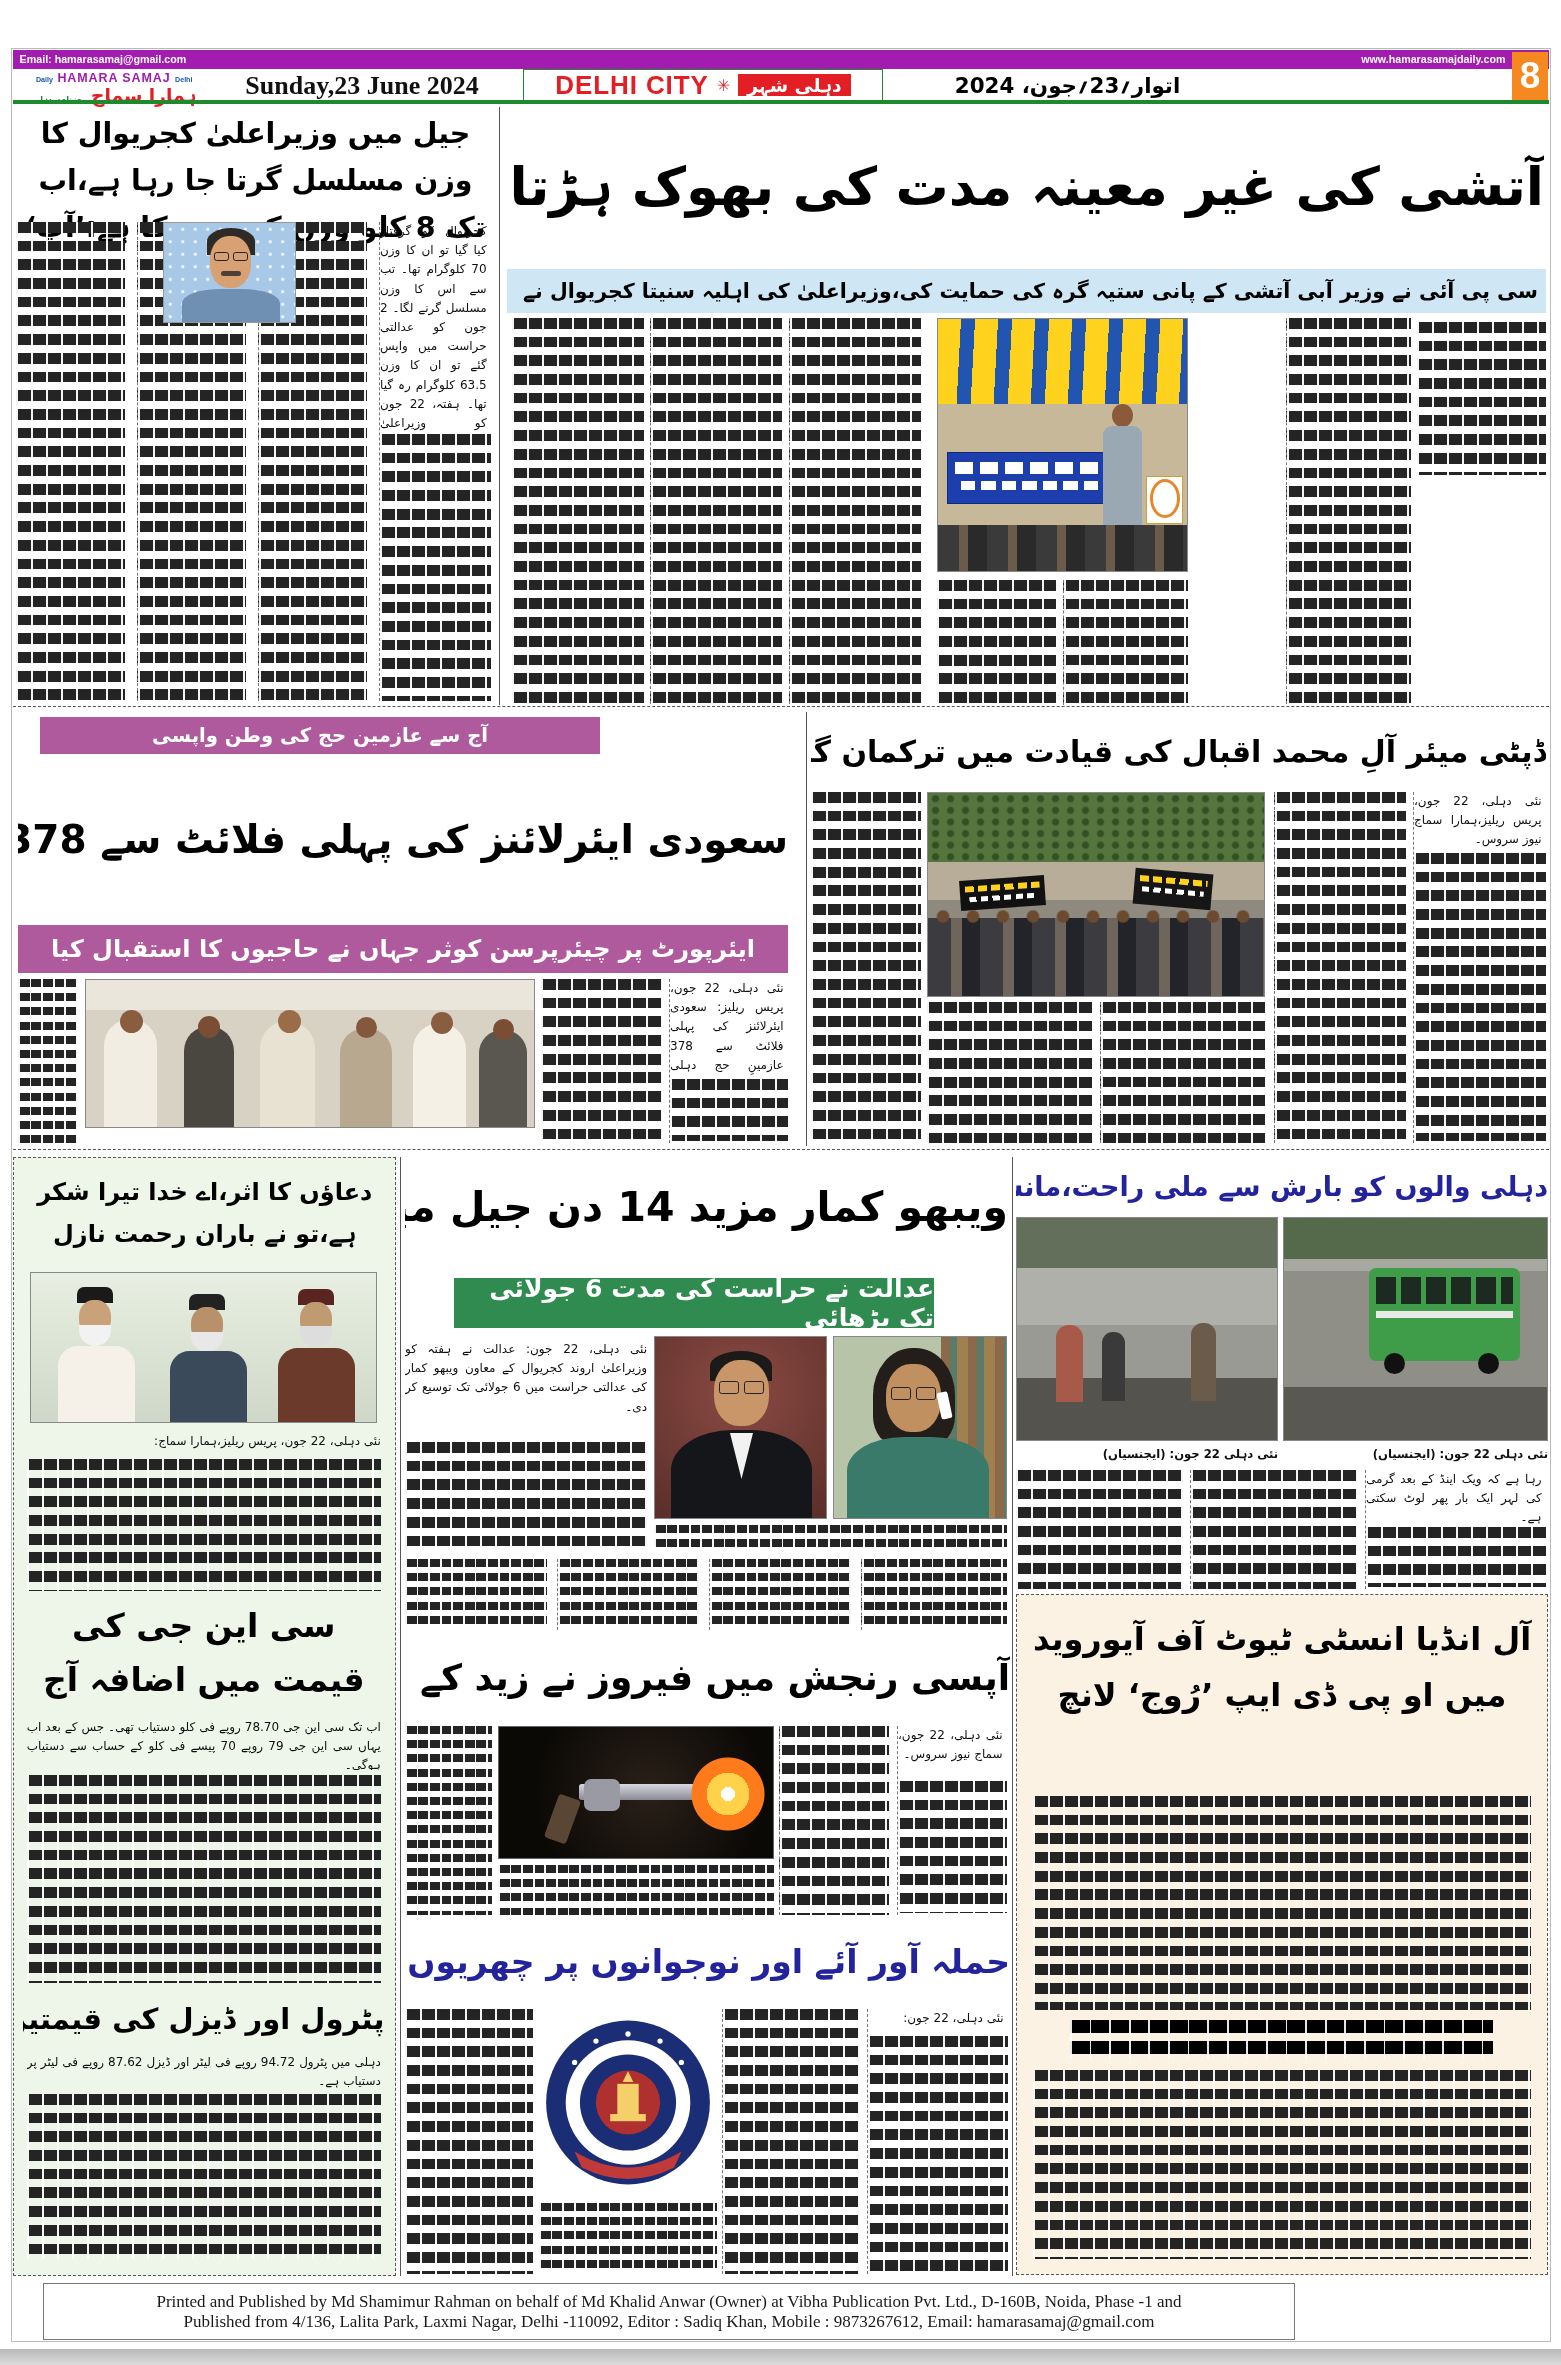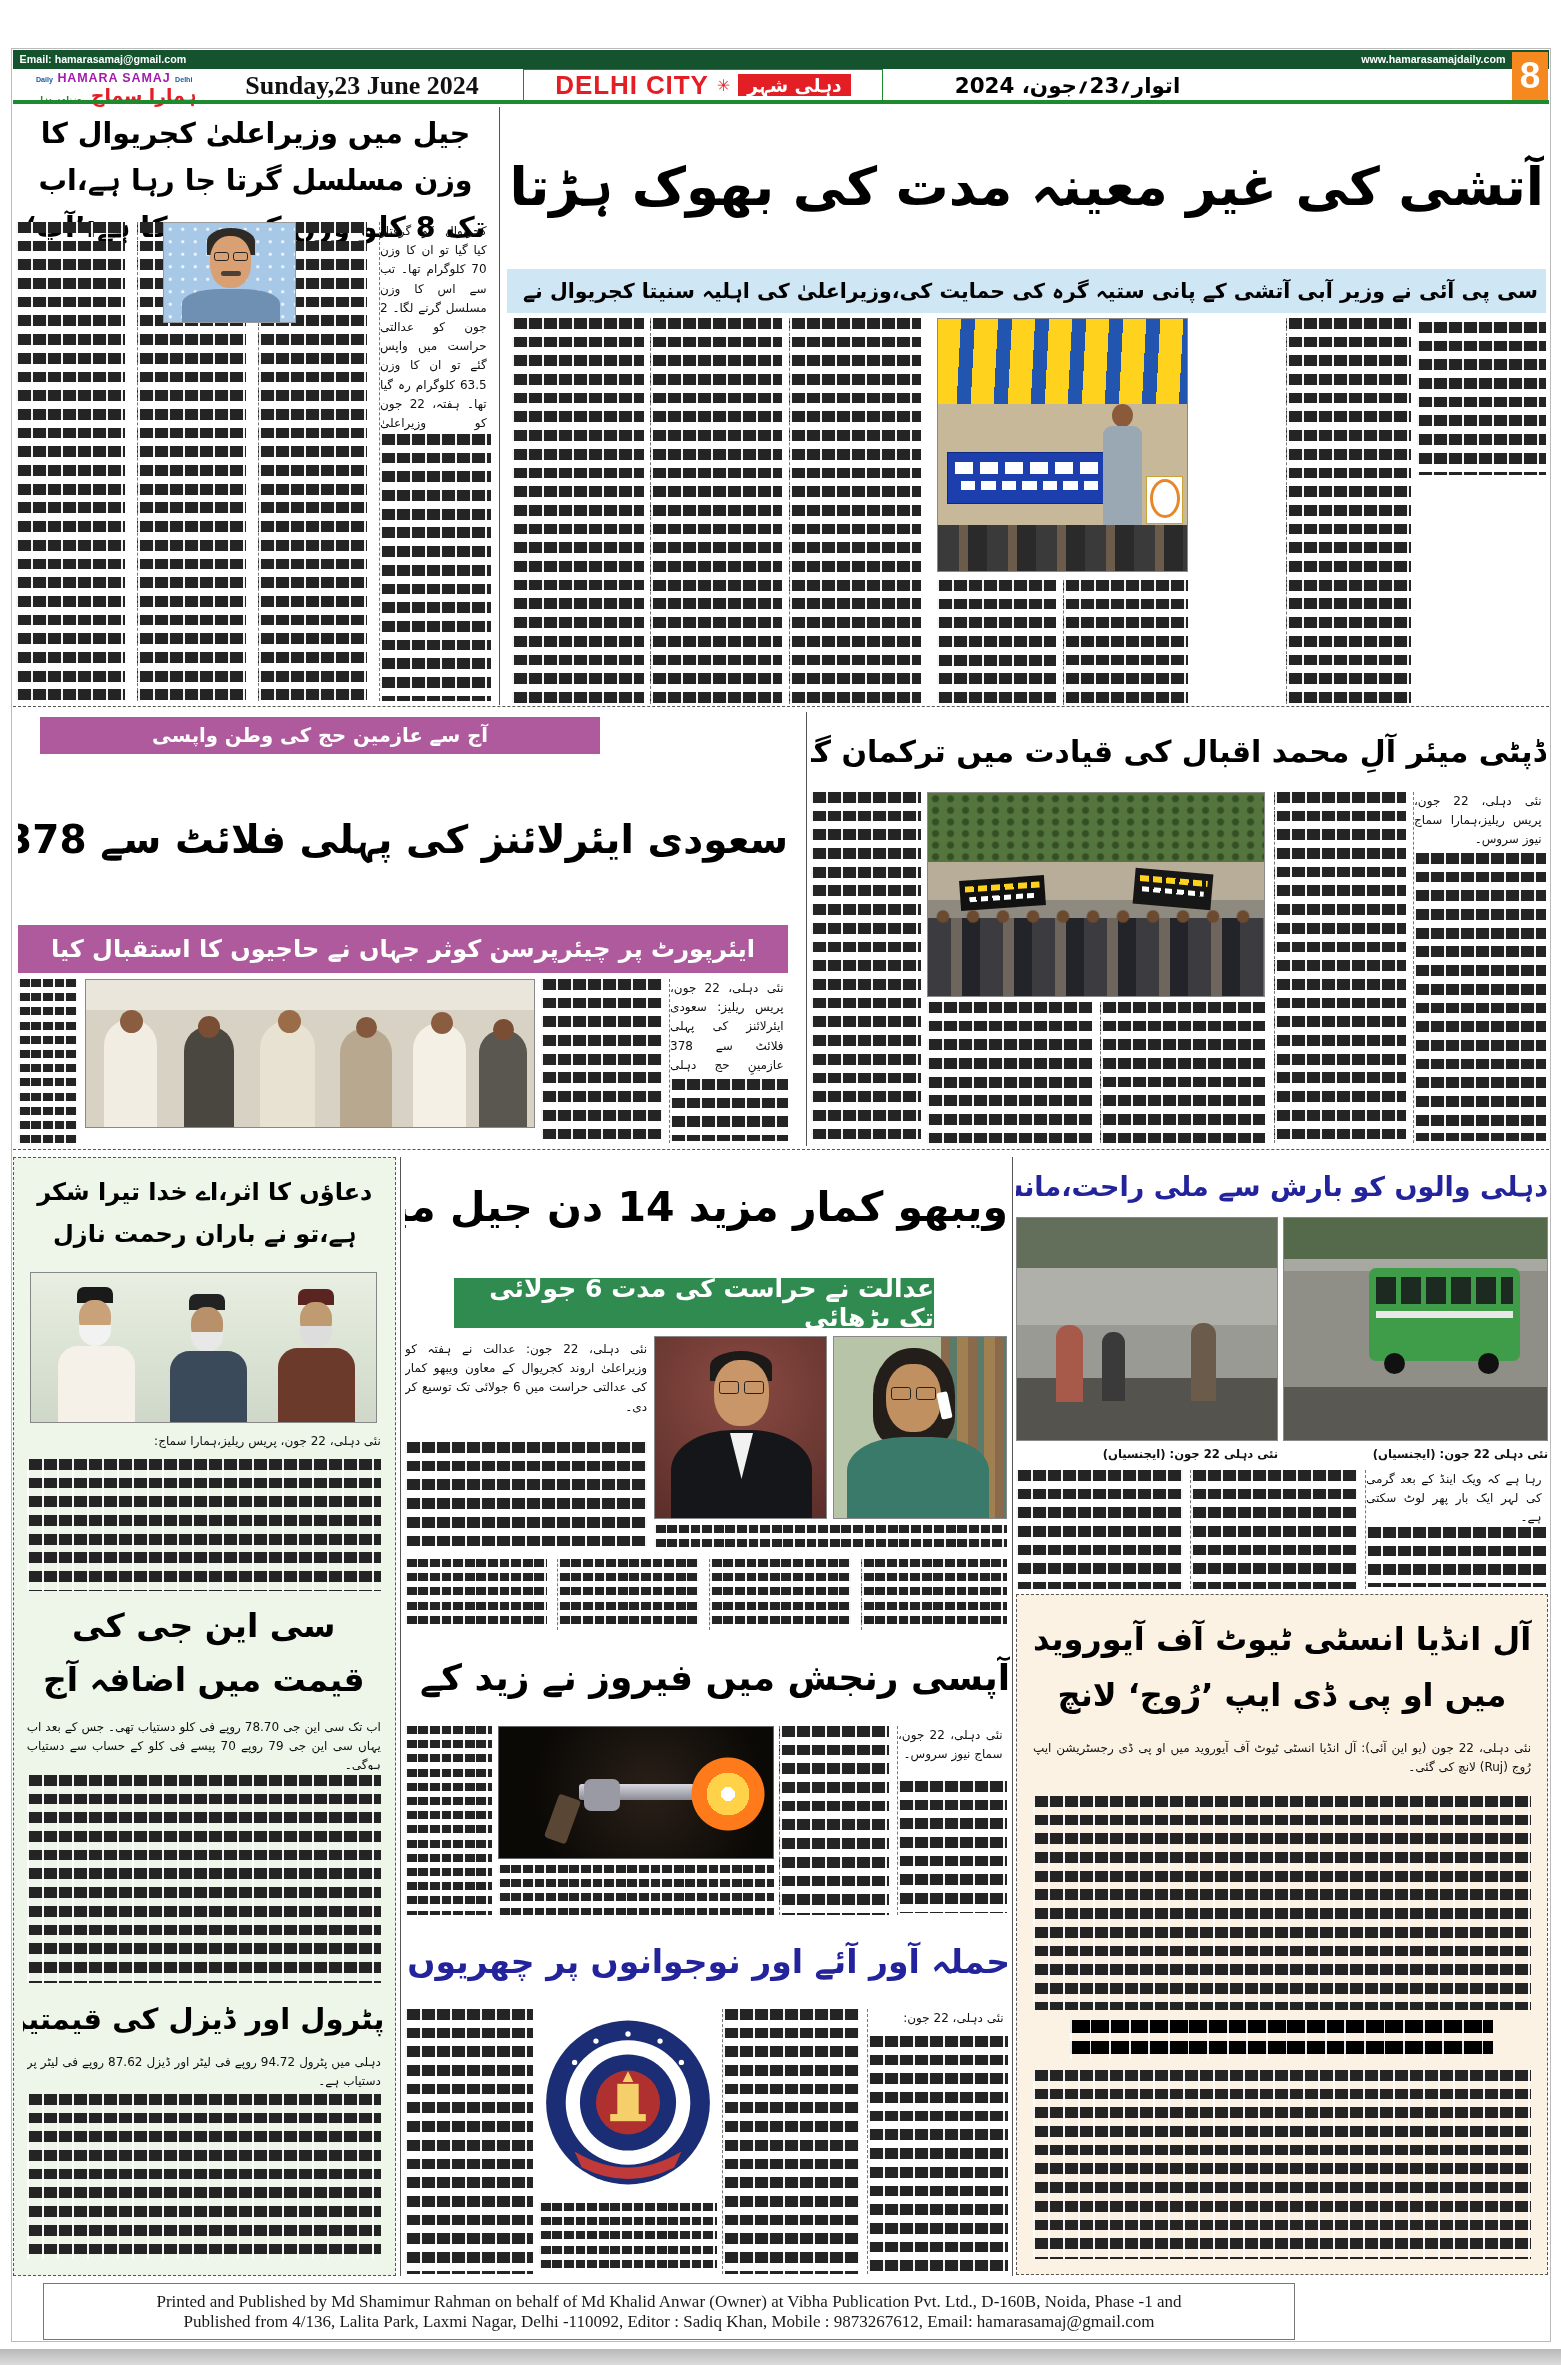--- a/index.html
+++ b/index.html
@@ -25,21 +25,21 @@
   .serif{font-family:"Liberation Serif",serif}
   .rain{background-image:repeating-linear-gradient(105deg,rgba(255,255,255,.35) 0 0.9px,transparent 0.9px 5.3px)}
   .hsep{border-top:0.9px dashed #555}
   .vsep{border-left:0.9px solid #555}
 </style>
 </head>
 <body>
 
 <div class="abs" style="left:10.7px;top:48px;width:1540px;height:2294px;border:0.9px solid #bbb"></div>
 
-<div class="abs" style="left:12.5px;top:50px;width:1536px;height:18.7px;background:#14532d">
+<div class="abs" style="left:12.5px;top:50px;width:1536px;height:18.7px;background:#a21caf">
   <span class="abs" style="left:7.1px;top:2.7px;font:bold 10.7px 'Liberation Sans',sans-serif;color:#fff">Email: hamarasamaj@gmail.com</span>
   <span class="abs" style="right:43px;top:2.7px;font:bold 10.7px 'Liberation Sans',sans-serif;color:#fff">www.hamarasamajdaily.com</span>
 </div>
 
 <div class="abs" style="left:14.2px;top:69px;width:200px;height:32px">
   <div style="text-align:center">
     <span style="font:bold 7.1px 'Liberation Sans',sans-serif;color:#1a5aa8">Daily</span>
     <span style="font:bold 12.5px 'Liberation Sans',sans-serif;color:#a21caf;letter-spacing:0.9px">HAMARA SAMAJ</span>
     <span style="font:bold 7.1px 'Liberation Sans',sans-serif;color:#1a5aa8">Delhi</span>
   </div>
@@ -286,21 +286,20 @@
 <div class="abs ftx" style="left:405px;top:2009px;width:128px;height:265px"></div>
 <div class="abs ftx dvl" style="left:722px;top:2009px;width:137px;height:265px"></div>
 <div class="abs dvl" style="left:867px;top:2009px;width:141px;height:265px">
   <div class="sn" style="height:25px;overflow:hidden;padding-right:4.4px">نئی دہلی، 22 جون:</div>
   <div class="ftx" style="height:237px;margin-top:1.8px"></div>
 </div>
 <div class="abs ftx-sm" style="left:539px;top:2203px;width:178px;height:71px"></div>
 
 <div class="abs" style="left:1016px;top:1594px;width:532px;height:681px;background:#fbf2e4;border:1.8px dashed #555">
   <div class="uh" style="margin:16px 14.2px 0;font-size:32px;line-height:1.75;height:116px;overflow:hidden">آل انڈیا انسٹی ٹیوٹ آف آیوروید میں او پی ڈی ایپ ’رُوج‘ لانچ کی گئی</div>
-  <div class="sn" style="position:absolute;left:16px;top:144px;width:498px;height:52px;overflow:hidden">نئی دہلی، 22 جون (یو این آئی): آل انڈیا انسٹی ٹیوٹ آف آیوروید میں او پی ڈی رجسٹریشن ایپ رُوج (Ruj) لانچ کی گئی۔</div>
   <div class="abs ftx" style="left:16px;top:201px;width:498px;height:214px"></div>
   <div class="abs ftx-bold" style="left:53px;top:425px;width:423px;height:39px"></div>
   <div class="abs ftx" style="left:16px;top:475px;width:498px;height:189px"></div>
 </div>
 
 <div class="abs" style="left:43px;top:2283px;width:1252px;height:57px;border:1.8px solid #777;background:#fff;display:flex;flex-direction:column;align-items:center;justify-content:center">
   <div class="serif" style="font-size:17px;color:#1a1a1a">Printed and Published by Md Shamimur Rahman on behalf of Md Khalid Anwar (Owner) at Vibha Publication Pvt. Ltd., D-160B, Noida, Phase -1 and</div>
   <div class="serif" style="font-size:17px;color:#1a1a1a">Published from 4/136, Lalita Park, Laxmi Nagar, Delhi -110092,  Editor : Sadiq Khan, Mobile : 9873267612, Email: hamarasamaj@gmail.com</div>
 </div>
 <div class="abs" style="left:0;top:2349px;width:1561px;height:17px;background:linear-gradient(#b8b8b8,#dedede)"></div>

